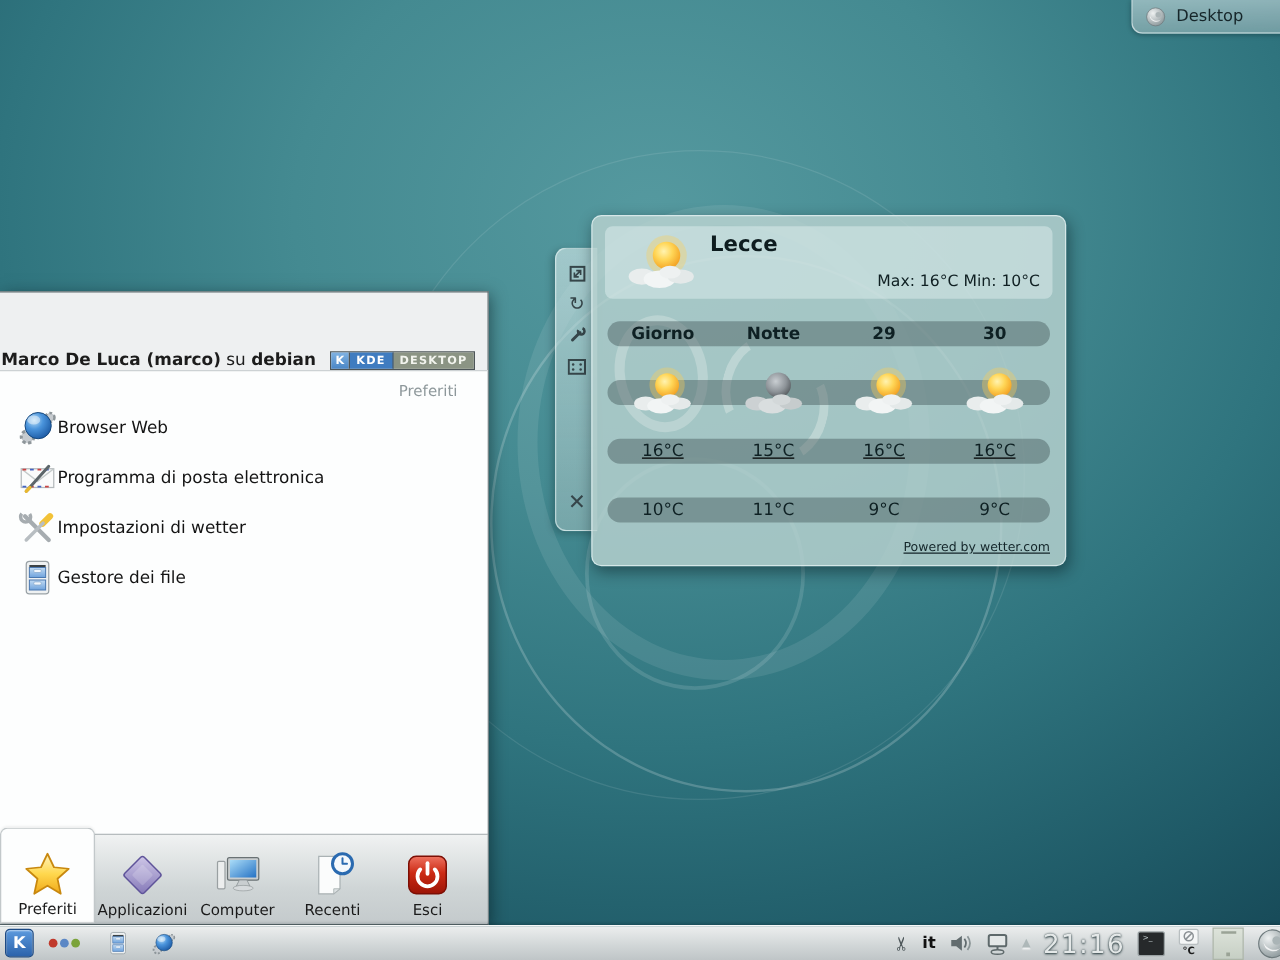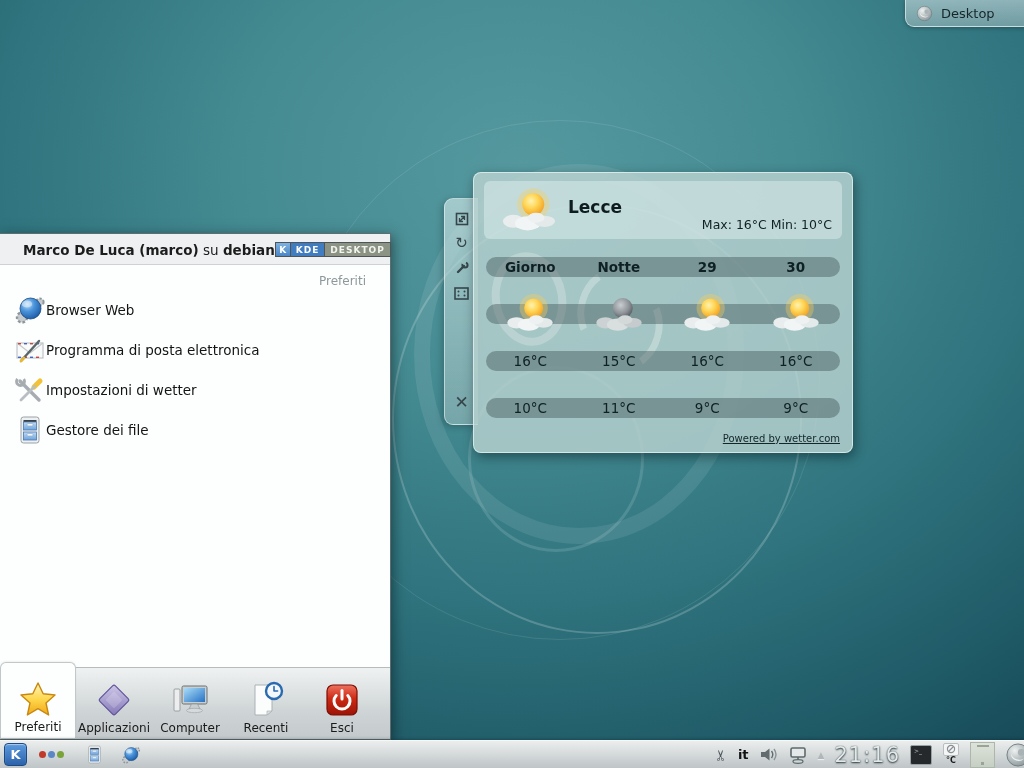--- a/index.html
+++ b/index.html
@@ -34,21 +34,21 @@
   }
   .toolbox-label { font-size:13px; color:#16262a; }
 
   
   .kickoff {
     left:0; top:233px; width:391px; height:507px; z-index:6;
     background:#eef0f1; border:1px solid #5f6d70; border-left:none;
     box-shadow:2px 3px 12px rgba(0,15,20,0.5);
     display:flex; flex-direction:column;
   }
-  .ko-header { height:30px; display:flex; align-items:flex-start; padding:8px 10px 0 23px; }
+  .ko-header { height:30px; display:flex; align-items:flex-end; padding:8px 10px 0 1px;margin-top:32px; }
   .ko-user { font-size:13.5px; color:#1c1c1c; white-space:nowrap; }
   .ko-user b { font-weight:bold; }
   .badge { margin-left:auto; display:flex; align-items:stretch; border:1px solid #4d5558; height:15px; }
   .badge-mini { background:linear-gradient(#7fb2e2,#4a86c6); color:#fff; font-size:9px; font-weight:bold; width:15px; display:flex; align-items:center; justify-content:center; border-right:1px solid #4d5558; }
   .badge-kde { background:#3f7cc0; color:#fff; font-size:9px; font-weight:bold; letter-spacing:1px; display:flex; align-items:center; padding:0 5px; border-right:1px solid #4d5558; }
   .badge-desktop { background:#8b9484; color:#f2f4ee; font-size:9px; font-weight:bold; letter-spacing:1px; display:flex; align-items:center; padding:0 5px; }
   .ko-search { display:flex; align-items:center; gap:8px; padding:5px 14px 8px 10px; }
   .ko-search-label { font-size:13px; color:#1c1c1c; }
   .ko-search input {
     flex:1; height:20px; border:1px solid #66aadc; border-radius:3px;
@@ -89,21 +89,21 @@
     left:473px; top:172px; width:380px; height:281px; z-index:5;
     background:rgba(184,210,208,0.82);
     border:1px solid rgba(226,240,240,0.8);
     border-radius:8px;
     box-shadow:2px 4px 12px rgba(0,15,20,0.45);
   }
   .w-head {
     position:absolute; left:10px; right:10px; top:8px; height:58px;
     background:rgba(228,242,241,0.45); border-radius:6px;
   }
-  .w-city { position:absolute; left:84px; top:16px; font-size:17px; font-weight:bold; color:#0e1c1f; }
+  .w-city { position:absolute; left:84px; top:5px; font-size:17px; font-weight:bold; color:#0e1c1f; }
   .w-maxmin { position:absolute; right:10px; bottom:7px; font-size:12.5px; color:#102023; }
   .w-band {
     position:absolute; left:12px; right:12px; height:20px;
     background:rgba(62,82,84,0.42); border-radius:10px;
     display:grid; grid-template-columns:repeat(4,1fr); align-items:center;
   }
   .w-band span { text-align:center; font-size:13.5px; color:#0e2023; }
   .w-band.w-cols span { font-weight:bold; }
   .w-icons { position:absolute; left:12px; right:12px; top:118px; height:44px; display:grid; grid-template-columns:repeat(4,1fr); z-index:2; }
   .w-icons .cell { display:flex; align-items:center; justify-content:center; }
@@ -315,21 +315,21 @@
           <use href="#sun-cloud"></use>
         </svg>
       </span>
     <span class="cell">
         <svg width="54" height="42">
           <use href="#sun-cloud"></use>
         </svg>
       </span>
   </div>
 
-  <div class="w-band" style="top:178px;">
+  <div class="w-band" style="top:178px;text-decoration:underline;">
     <span>16°C</span>
     <span>15°C</span>
     <span>16°C</span>
     <span>16°C</span>
   </div>
 
   <div class="w-band" style="top:225px;">
     <span>10°C</span>
     <span>11°C</span>
     <span>9°C</span>

